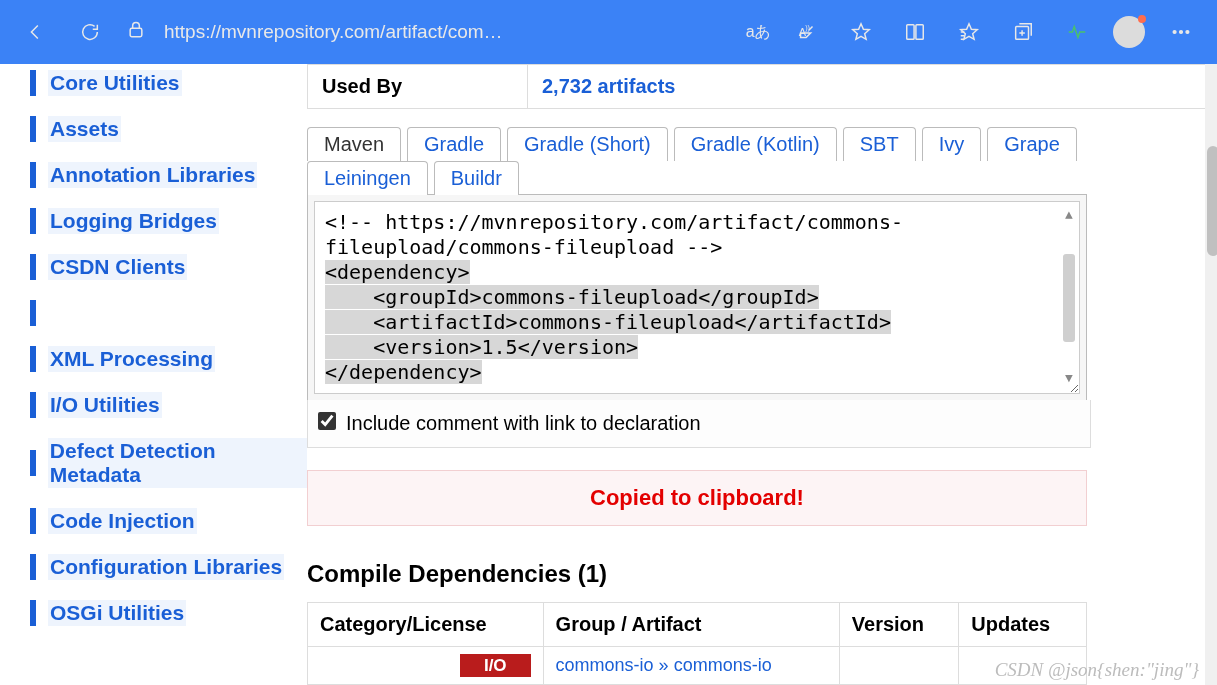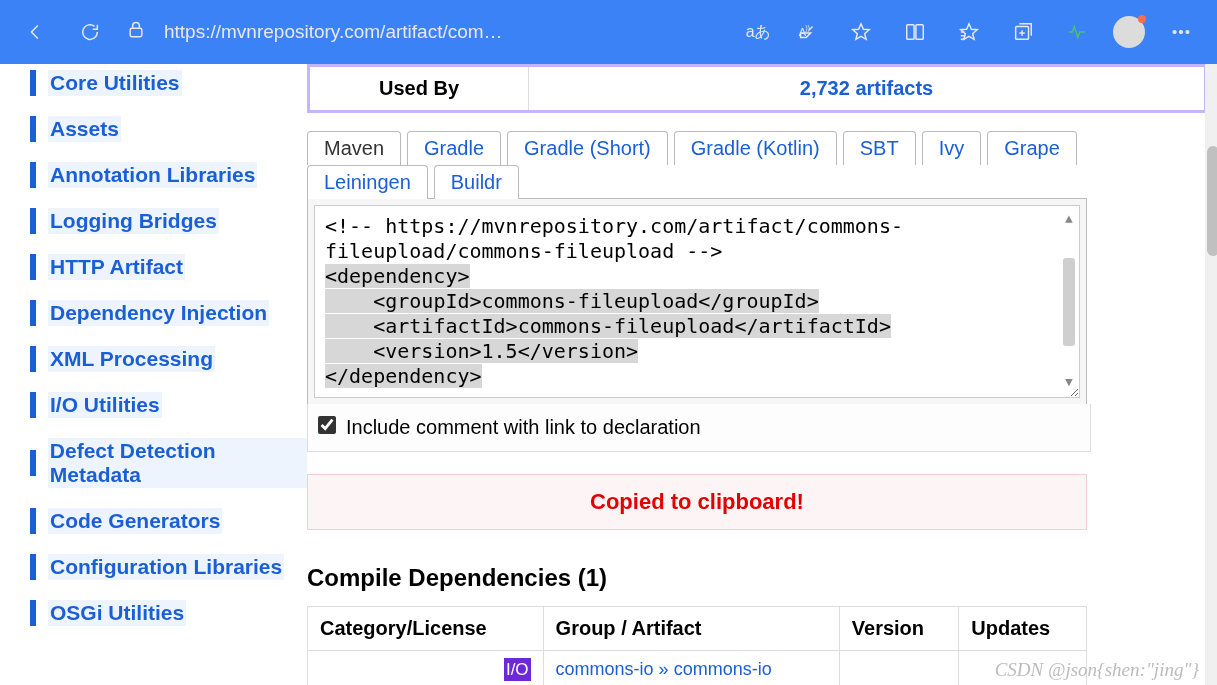--- a/index.html
+++ b/index.html
@@ -20,21 +20,21 @@
   .page { display: flex; height: calc(685px - 64px); }
   .sidebar { width: 380px; padding: 6px 0 0 30px; }
   .sidebar-item { display: flex; align-items: center; margin-bottom: 20px; }
   .sidebar-item .bar { width: 6px; height: 26px; background: #1a5fd6; margin-right: 12px; }
   .sidebar-item a { color: #1a5fd6; font-size: 21px; font-weight: 600; text-decoration: none; background: #eef4fd; padding: 1px 2px;}
   
   .main { flex: 1; padding: 0 10px 0 0; position: relative; }
   .scrollbar { position: absolute; right: -4px; top: 0; bottom: 0; width: 16px; background: #f0f0f0; }
   .scrollbar-thumb { position: absolute; right: 2px; top: 82px; width: 12px; height: 110px; background: #c0c0c0; border-radius: 6px;}
   
-  .info-table { border: 3px solid #c4b5fd; border-collapse: collapse; width: 900px; margin-bottom: 18px; text-align: center; }
+  .info-table { border: 1px solid #c4b5fd; border-collapse: collapse; width: 900px; margin-bottom: 18px; }
   .info-table td { border: 1px solid #ddd; padding: 10px 14px; font-size: 20px; }
   .info-table td:first-child { font-weight: 700; width: 220px; }
   .info-table td a { color: #1a5fd6; font-weight: 700; text-decoration: none; }
   
   .tabs { display: flex; gap: 6px; flex-wrap: wrap; width: 780px; }
   .tab { border: 1px solid #bbb; border-bottom: none; padding: 5px 16px; font-size: 20px; color: #1a5fd6; background: #fff; cursor: pointer; border-radius: 4px 4px 0 0; font-weight: 500;}
   .tab.active { color: #333; position: relative; z-index: 2; font-weight: 500;}
   .tabs-row2 { margin-top: 0px; }
   
   .snippet-box { width: 780px; border: 1px solid #bbb; background: #f6f6f6; padding: 6px; margin-top: -1px; }
@@ -49,21 +49,21 @@
   .include-row input { width:18px; height:18px; accent-color:#333;}
   
   .copied { width:780px; border:1px solid #f2cfd1; background:#fdf4f5; text-align:center; padding:14px 0; margin-top:22px; }
   .copied span { color:#e30000; font-weight:700; font-size:22px; }
   
   .compile-h { font-size:24px; font-weight:700; margin-top:34px; }
   
   .dep-table { width:780px; border:1px solid #ddd; border-collapse:collapse; margin-top:14px; }
   .dep-table th { border:1px solid #ddd; padding:10px 12px; text-align:left; font-size:20px; font-weight:700; background:#fff;}
   .dep-table td { border:1px solid #ddd; padding:8px 12px; font-size:18px; }
-  .io-badge { background:#6d28d9; color:#fff; padding:2px 2px; font-weight:400; font-size:17px;}
+  .io-badge { background:#b91c1c; color:#fff; padding:2px 24px; font-weight:700; font-size:17px;}
   
   .watermark { position:absolute; bottom:4px; right:18px; color:#bcbcbc; font-size:19px; font-style:italic; font-family:"Segoe Script","Comic Sans MS",cursive;}
 </style>
 </head>
 <body>
 
 <div class="chrome">
   <div class="chrome-btn">
     <svg viewBox="0 0 24 24">
         <path d="M14 5l-7 7 7 7"></path>
@@ -145,41 +145,40 @@
     <div class="sidebar-item">
         <span class="bar"></span>
         <a>Annotation Libraries</a>
       </div>
     <div class="sidebar-item">
         <span class="bar"></span>
         <a>Logging Bridges</a>
       </div>
     <div class="sidebar-item">
         <span class="bar"></span>
-        <a>HTTP Artifact</a>
-      </div>
-    <div class="sidebar-item">
-        <span class="bar"></span>
-        <a>Dependency Injection</a>
+        <a>CSDN Clients</a>
+      </div>
+    <div class="sidebar-item">
+        <span class="bar"></span>
       </div>
     <div class="sidebar-item">
         <span class="bar"></span>
         <a>XML Processing</a>
       </div>
     <div class="sidebar-item">
         <span class="bar"></span>
         <a>I/O Utilities</a>
       </div>
     <div class="sidebar-item">
         <span class="bar"></span>
         <a>Defect Detection Metadata</a>
       </div>
     <div class="sidebar-item">
         <span class="bar"></span>
-        <a>Code Generators</a>
+        <a>Code Injection</a>
       </div>
     <div class="sidebar-item">
         <span class="bar"></span>
         <a>Configuration Libraries</a>
       </div>
     <div class="sidebar-item">
         <span class="bar"></span>
         <a>OSGi Utilities</a>
       </div>
   </div>

